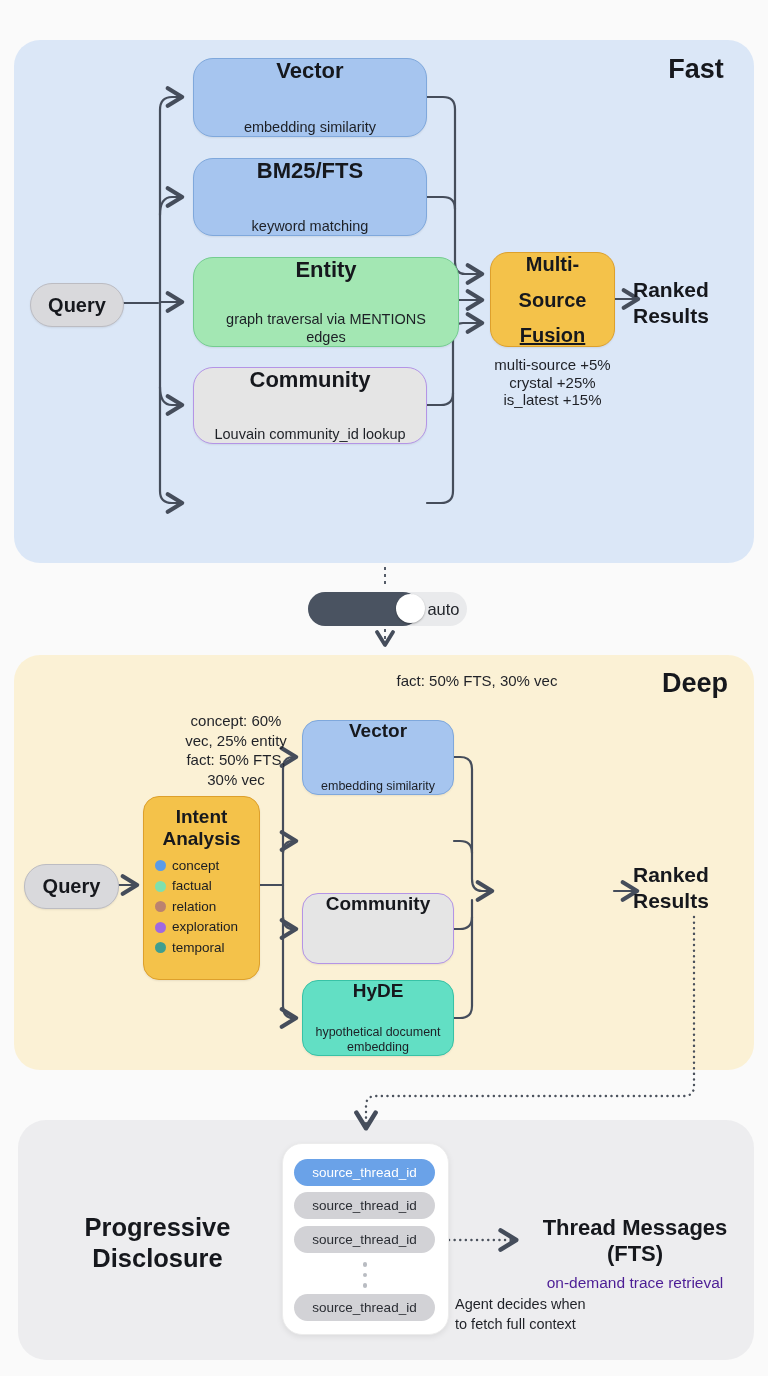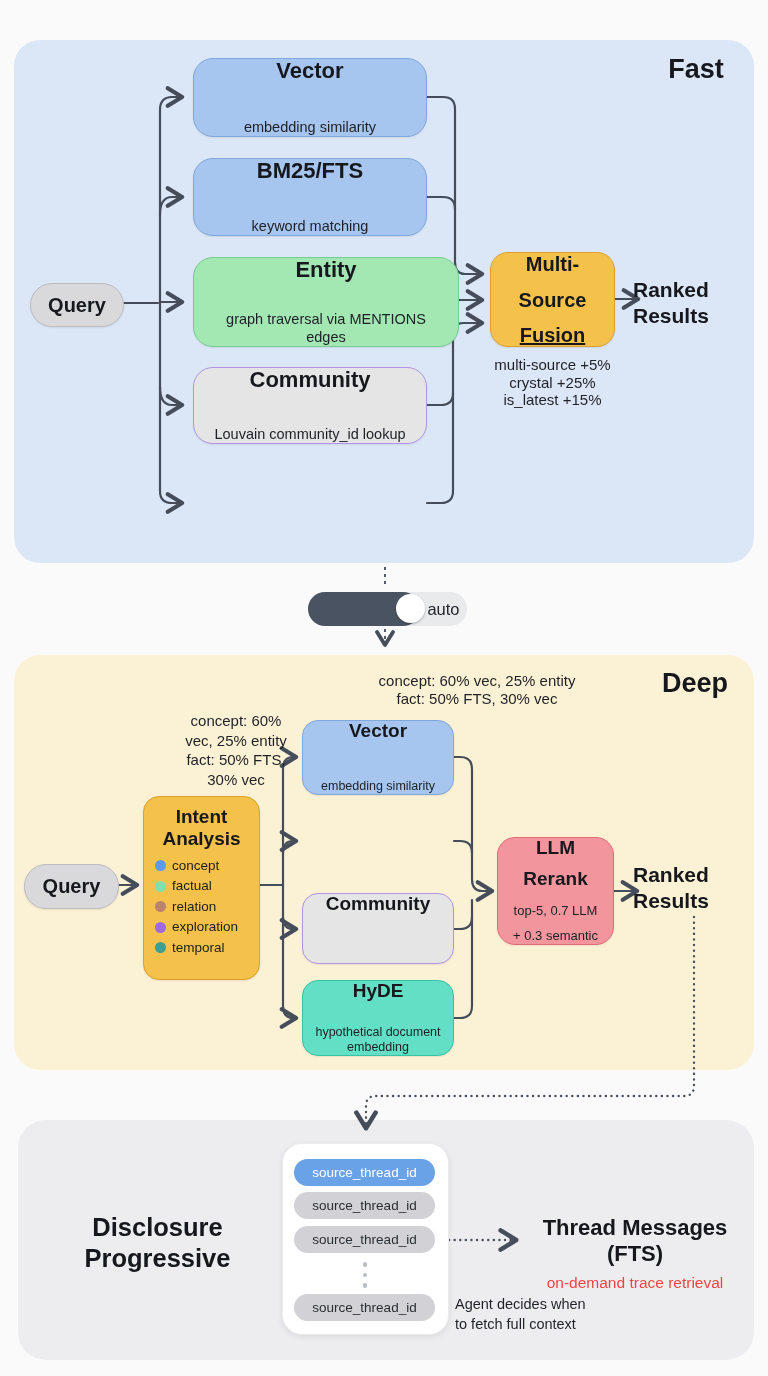--- a/index.html
+++ b/index.html
@@ -56,21 +56,21 @@
           display:flex;align-items:center;justify-content:center;font-size:13.5px;color:#2a2d33;
           background:#d2d2d6;}
   .idpill.first{background:#6aa2e8;color:#fff;}
   #vdots{position:absolute;z-index:11;left:361px;top:1262px;width:8px;display:flex;flex-direction:column;
          align-items:center;gap:6px;}
   #vdots span{width:4.5px;height:4.5px;border-radius:50%;background:#b9bcc2;}
   #prog-title{position:absolute;z-index:10;left:50px;top:1212px;width:215px;text-align:center;
               font-weight:700;font-size:25.5px;line-height:1.2;}
   #thread-block{position:absolute;z-index:10;left:525px;top:1215px;width:220px;text-align:center;}
   #thread-block .tt{font-weight:700;font-size:22px;line-height:1.2;}
-  #thread-block .ts{font-size:15.5px;margin-top:6px;color:#ef4444;}
+  #thread-block .ts{font-size:15.5px;margin-top:6px;color:#4c1d95;}
   #agent-note{position:absolute;z-index:10;left:455px;top:1295px;width:160px;
               font-size:14.5px;line-height:1.35;color:#1f2127;}
 </style>
 </head>
 <body>
 
 <div id="stage">
 
   <div class="panel" id="fast-panel"></div>
   <div class="panel" id="deep-panel"></div>
@@ -163,21 +163,20 @@
   </div>
 
   <div id="toggle-track"></div>
   <div id="toggle-pill"></div>
   <div id="toggle-knob"></div>
   <div id="toggle-auto">auto</div>
 
   <div class="seclabel" style="left:660px;top:668px;width:70px;">Deep</div>
 
   <div class="smallnote" style="left:327px;top:672px;width:300px;">
-    <div>concept: 60% vec, 25% entity</div>
     <div>fact: 50% FTS, 30% vec</div>
   </div>
   <div class="smallnote" style="left:180px;top:711px;width:112px;line-height:1.3;">
     <div>concept: 60%</div>
     <div>vec, 25% entity</div>
     <div>fact: 50% FTS,</div>
     <div>30% vec</div>
   </div>
 
   <div class="querypill" style="left:24px;top:864px;width:93px;height:43px;">
@@ -216,35 +215,29 @@
     <div class="s">embedding similarity</div>
   </div>
   <div class="node dnode purple" style="left:302px;top:893px;width:152px;height:71px;">
     <div class="t">Community</div>
   </div>
   <div class="node dnode teal" style="left:302px;top:980px;width:152px;height:76px;">
     <div class="t">HyDE</div>
     <div class="s" style="max-width:135px;">hypothetical document embedding</div>
   </div>
 
-  <div class="node pink" style="left:497px;top:837px;width:117px;height:108px;border-radius:18px;">
-    <div class="t" style="font-size:19px;">LLM</div>
-    <div class="t" style="font-size:19px;">Rerank</div>
-    <div class="s" style="font-size:13px;">top-5, 0.7 LLM</div>
-    <div class="s" style="font-size:13px;margin-top:0;">+ 0.3 semantic</div>
-  </div>
 
   <div class="bigresult" style="left:633px;top:862px;width:125px;">
     <div>Ranked</div>
     <div>Results</div>
   </div>
 
   <div id="prog-title">
+    <div>Progressive</div>
     <div>Disclosure</div>
-    <div>Progressive</div>
   </div>
 
   <div id="disclosure-card"></div>
   <div class="idpill first" style="top:1159px;">source_thread_id</div>
   <div class="idpill" style="top:1192px;">source_thread_id</div>
   <div class="idpill" style="top:1226px;">source_thread_id</div>
   <div id="vdots">
       <span></span>
       <span></span>
       <span></span>

